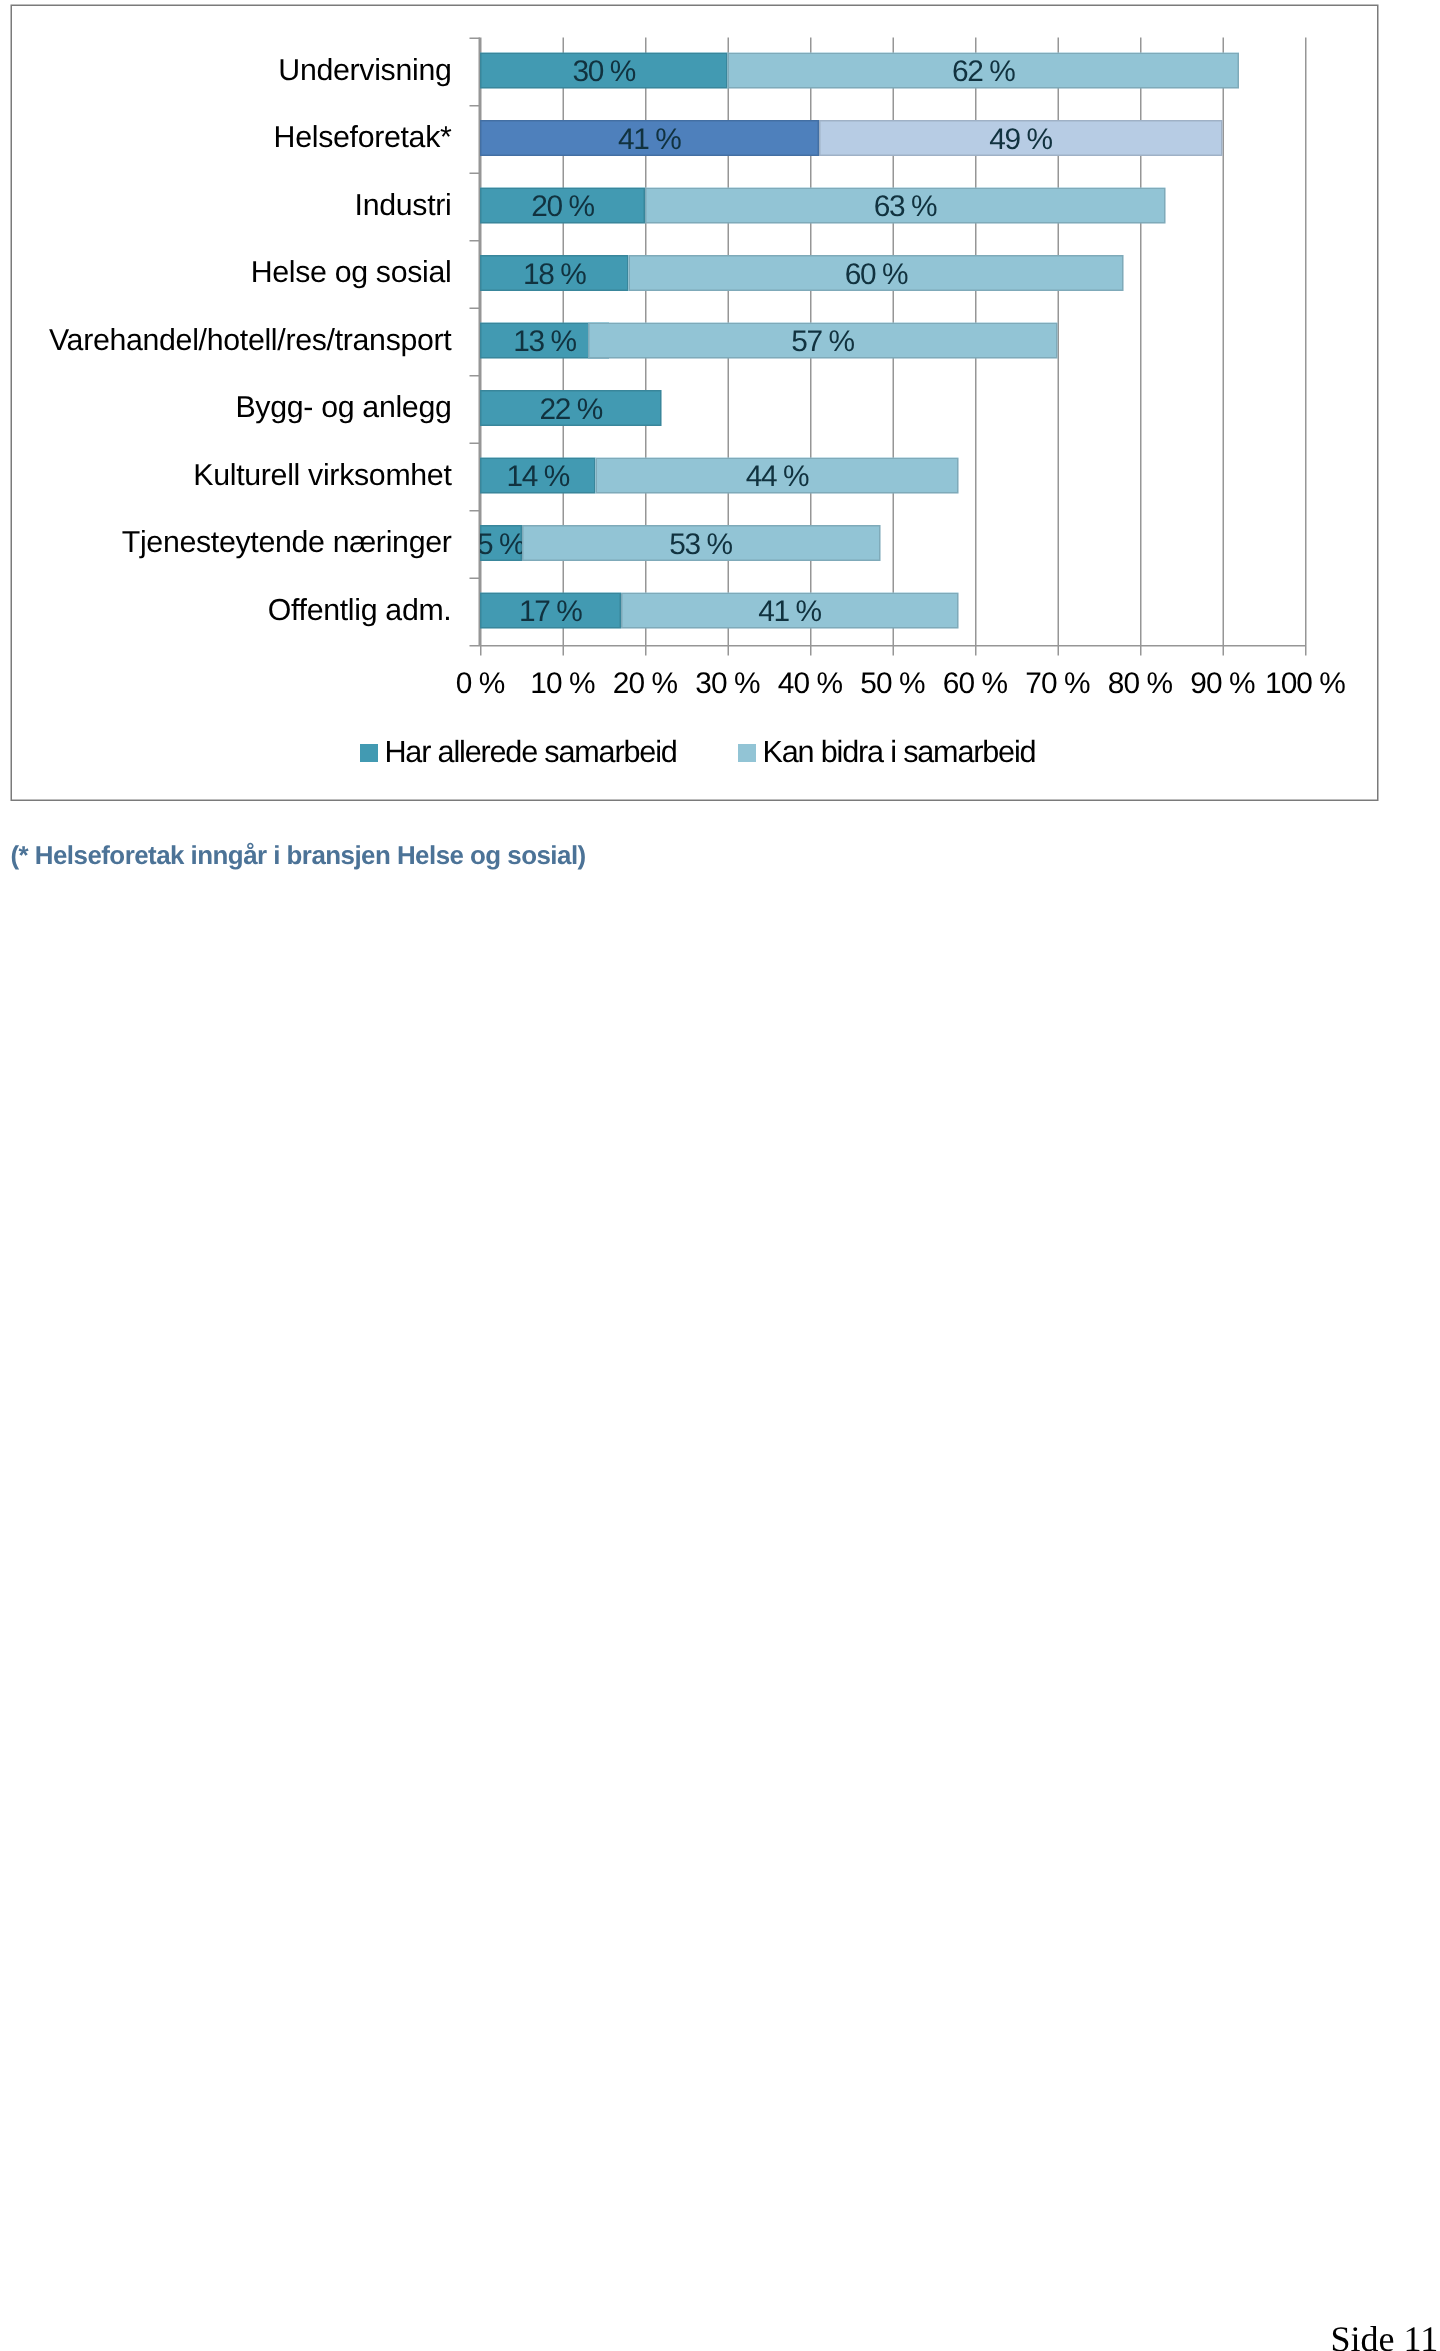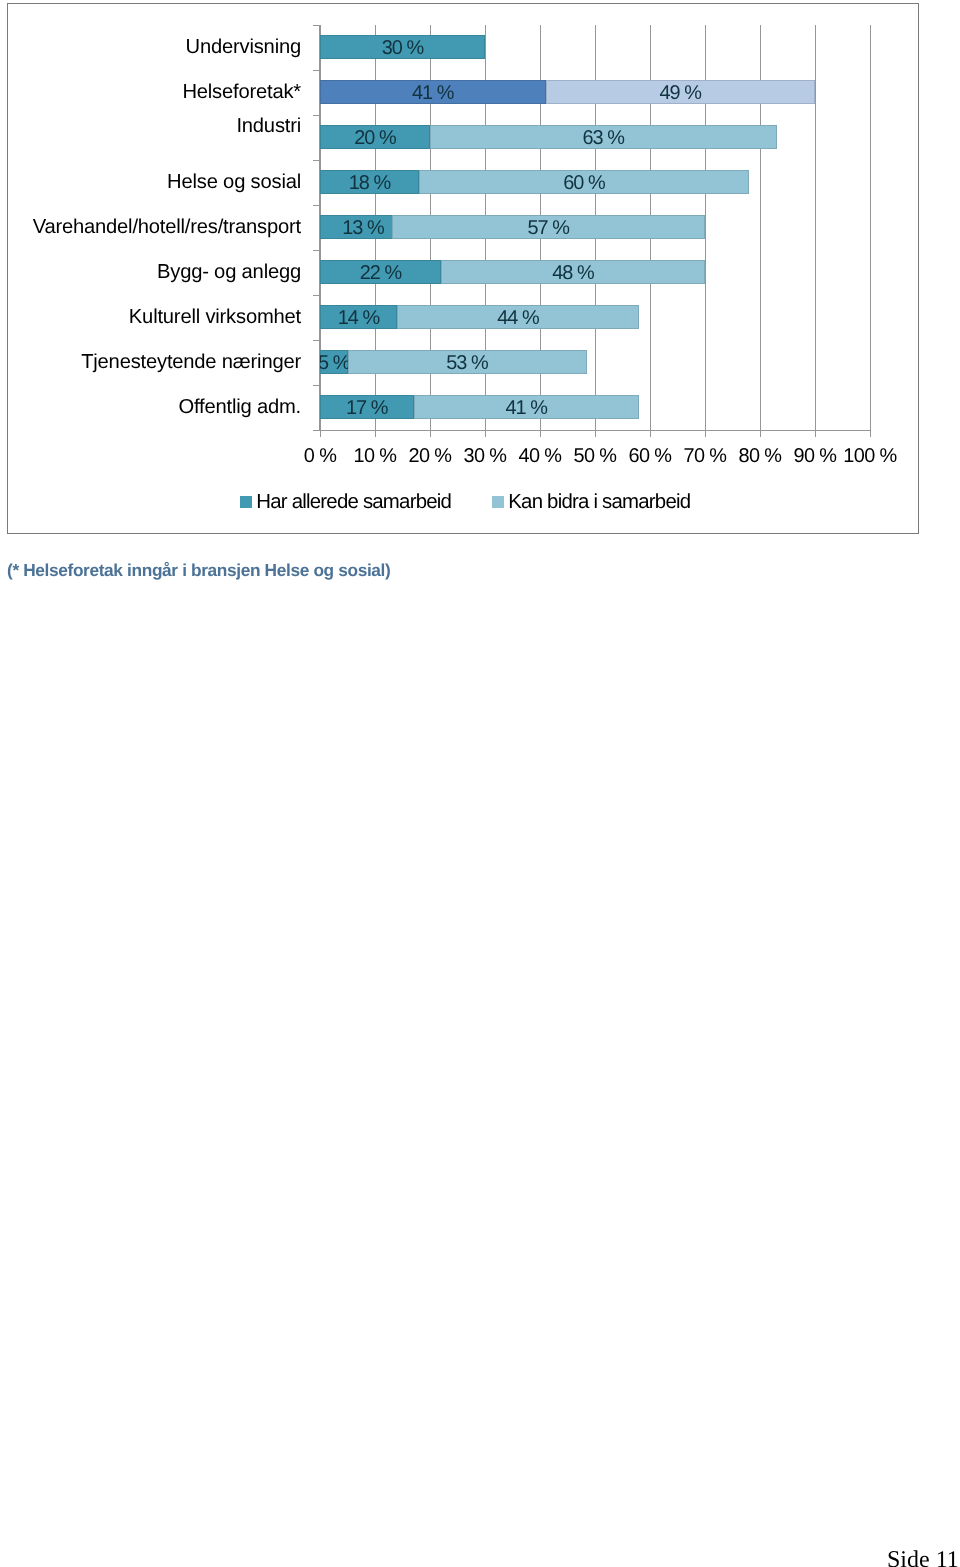--- a/index.html
+++ b/index.html
@@ -73,20 +73,24 @@
         <div class="tick" style="top: 315px;"></div>
         <div class="tick" style="top: 360px;"></div>
         <div class="tick" style="top: 405px;"></div>
       </div>
     <div id="bars" style="width: 550px; height: 404.5px;">
         <div class="bar-row" style="top: 10.4722px; width: 550px;">
           <div class="seg" style="left: 0px; width: 165px;">
             <div class="seg-fill" style="background: rgb(66, 154, 178);"></div>
             <div class="seg-label">30 %</div>
           </div>
+          <div class="seg" style="left: 165px; width: 341px;">
+            <div class="seg-fill" style="background: rgb(146, 196, 213);"></div>
+            <div class="seg-label">62 %</div>
+          </div>
         </div>
         <div class="bar-row" style="top: 55.4167px; width: 550px;">
           <div class="seg" style="left: 0px; width: 225.5px;">
             <div class="seg-fill" style="background: rgb(78, 128, 188);"></div>
             <div class="seg-label">41 %</div>
           </div>
           <div class="seg" style="left: 225.5px; width: 269.5px;">
             <div class="seg-fill" style="background: rgb(183, 204, 228);"></div>
             <div class="seg-label">49 %</div>
           </div>
@@ -118,24 +122,20 @@
           </div>
           <div class="seg" style="left: 71.5px; width: 313.5px;">
             <div class="seg-fill" style="background: rgb(146, 196, 213);"></div>
             <div class="seg-label">57 %</div>
           </div>
         </div>
         <div class="bar-row" style="top: 235.194px; width: 550px;">
           <div class="seg" style="left: 0px; width: 121px;">
             <div class="seg-fill" style="background: rgb(66, 154, 178);"></div>
             <div class="seg-label">22 %</div>
-          </div>
-          <div class="seg" style="left: 121px; width: 264px;">
-            <div class="seg-fill" style="background: rgb(146, 196, 213);"></div>
-            <div class="seg-label">48 %</div>
           </div>
         </div>
         <div class="bar-row" style="top: 280.139px; width: 550px;">
           <div class="seg" style="left: 0px; width: 77px;">
             <div class="seg-fill" style="background: rgb(66, 154, 178);"></div>
             <div class="seg-label">14 %</div>
           </div>
           <div class="seg" style="left: 77px; width: 242px;">
             <div class="seg-fill" style="background: rgb(146, 196, 213);"></div>
             <div class="seg-label">44 %</div>
@@ -171,21 +171,21 @@
         <div class="xlab" style="left: 595px; top: 445px;">50 %</div>
         <div class="xlab" style="left: 650px; top: 445px;">60 %</div>
         <div class="xlab" style="left: 705px; top: 445px;">70 %</div>
         <div class="xlab" style="left: 760px; top: 445px;">80 %</div>
         <div class="xlab" style="left: 815px; top: 445px;">90 %</div>
         <div class="xlab" style="left: 870px; top: 445px;">100 %</div>
       </div>
     <div id="ylabels">
         <div class="rowlabel" style="top: 37.4722px;">Undervisning</div>
         <div class="rowlabel" style="top: 82.4167px;">Helseforetak*</div>
-        <div class="rowlabel" style="top: 116px;">Industri</div>
+        <div class="rowlabel" style="top: 127px;">Industri</div>
         <div class="rowlabel" style="top: 172.306px;">Helse og sosial</div>
         <div class="rowlabel" style="top: 217.25px;">Varehandel/hotell/res/transport</div>
         <div class="rowlabel" style="top: 262.194px;">Bygg- og anlegg</div>
         <div class="rowlabel" style="top: 307.139px;">Kulturell virksomhet</div>
         <div class="rowlabel" style="top: 352.083px;">Tjenesteytende næringer</div>
         <div class="rowlabel" style="top: 397.028px;">Offentlig adm.</div>
       </div>
     <div id="legend" class="legend">
         <div class="legend-item" style="left: 240px; top: 494.5px;">
           <span class="swatch" style="background: rgb(66, 154, 178);"></span>

